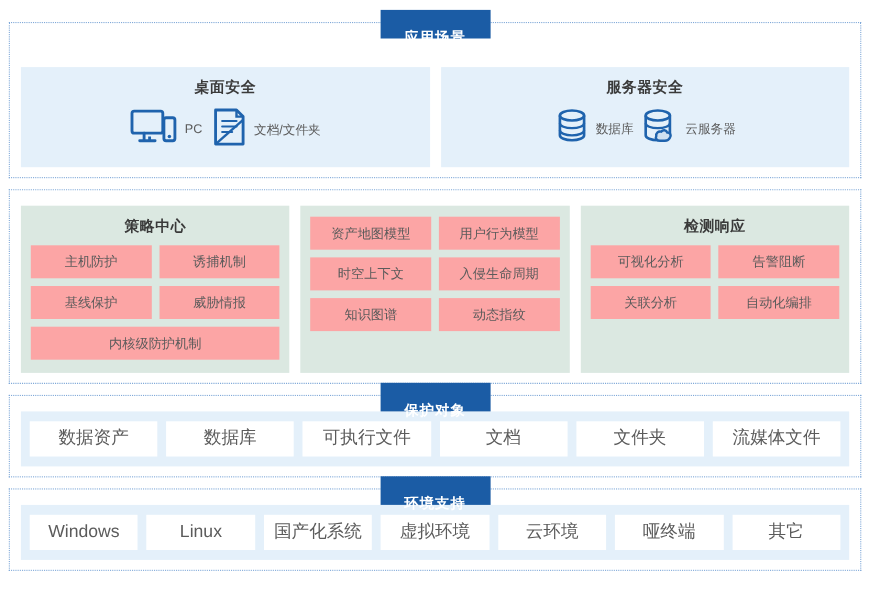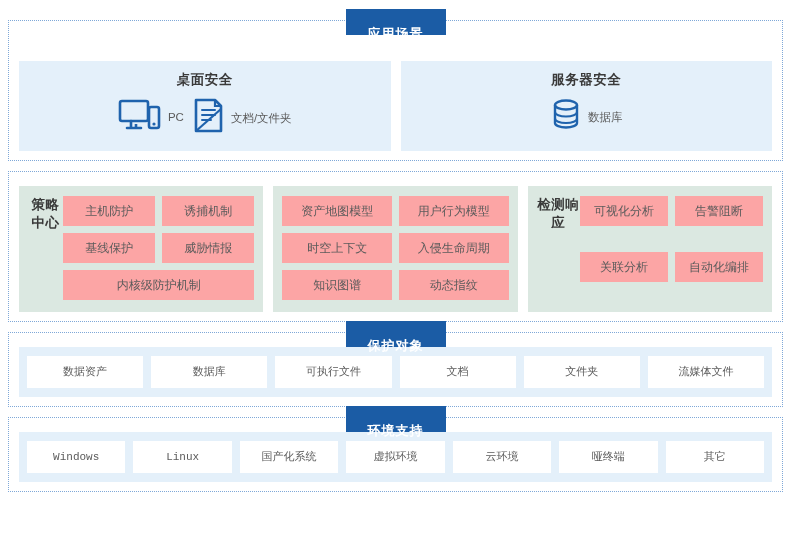--- a/index.html
+++ b/index.html
@@ -77,21 +77,21 @@
   .ico { display: block; flex: none; }
 
   
   #sec-engine { padding-top: 14px; }
   .engine-row { display: flex; gap: 10px; align-items: stretch; }
   .engine-panel {
     flex: 1;
     background: #dbe8e1;
     padding: 10px 9px 12px 9px;
     display: flex;
-    flex-direction: row;
+    flex-direction: column;
   }
   .engine-title {
     font-size: 13.5px;
     font-weight: bold;
     color: #3a3a3a;
     text-align: center;
     margin-bottom: 8px;
     letter-spacing: .5px;
   }
   .engine-grid {
@@ -117,27 +117,26 @@
   .strip-inner {
     background: #e4f0fa;
     padding: 9px 8px;
     display: flex;
     gap: 8px;
   }
   .strip-chip {
     flex: 1;
     background: #ffffff;
     color: #5b5b5b;
-    font-size: 11px;
+    font-size: 16px;
     text-align: center;
     line-height: 32px;
     height: 32px;
     white-space: nowrap;
     overflow: hidden;
-    font-family: Liberation Mono, monospace;
   }
   #sec-objects { padding-top: 14px; }
   #sec-env { padding-top: 14px; margin-bottom: 8px; }
 </style>
 </head>
 <body>
 
 <div class="canvas">
 
   <div class="section" id="sec-scenario">
@@ -187,20 +186,33 @@
               <svg width="32" height="36" viewBox="0 0 32 36">
                 <ellipse cx="16" cy="8" rx="11" ry="4.5" fill="none" stroke="#1f63ad" stroke-width="2.4"></ellipse>
                 <path d="M5 8 V26 C5 28.5 9.9 30.5 16 30.5 C22.1 30.5 27 28.5 27 26 V8" fill="none" stroke="#1f63ad" stroke-width="2.4"></path>
                 <path d="M5 15 C5 17.5 9.9 19.5 16 19.5 C22.1 19.5 27 17.5 27 15" fill="none" stroke="#1f63ad" stroke-width="2.1"></path>
                 <path d="M5 21.5 C5 24 9.9 26 16 26 C22.1 26 27 24 27 21.5" fill="none" stroke="#1f63ad" stroke-width="2.1"></path>
               </svg>
             </span>
             <span class="scenario-label">数据库</span>
           </div>
 
+          <div class="scenario-item">
+            <span class="ico">
+              <svg width="34" height="36" viewBox="0 0 34 36">
+                <ellipse cx="15" cy="8" rx="11" ry="4.5" fill="none" stroke="#1f63ad" stroke-width="2.4"></ellipse>
+                <path d="M4 8 V26 C4 28.5 8.9 30.5 15 30.5 C21.1 30.5 26 28.5 26 26 V8" fill="none" stroke="#1f63ad" stroke-width="2.4"></path>
+                <path d="M4 15 C4 17.5 8.9 19.5 15 19.5 C21.1 19.5 26 17.5 26 15" fill="none" stroke="#1f63ad" stroke-width="2.1"></path>
+                <path d="M17 31 C14 31 12.5 28.8 13.6 26.8 C13.1 24 15.6 21.8 18.2 22.7
+                         C19.5 20.6 22.8 21 23.6 23.5 C26.2 23.3 27.6 26.3 26 28.3
+                         C25.2 30 23.3 31 21.5 31 Z" fill="#cfe0f0" stroke="#1f63ad" stroke-width="2.2" stroke-linejoin="round"></path>
+              </svg>
+            </span>
+            <span class="scenario-label">云服务器</span>
+          </div>
 
         </div>
       </div>
 
     </div>
   </div>
 
   <div class="section" id="sec-engine">
 
     <div class="engine-row">

